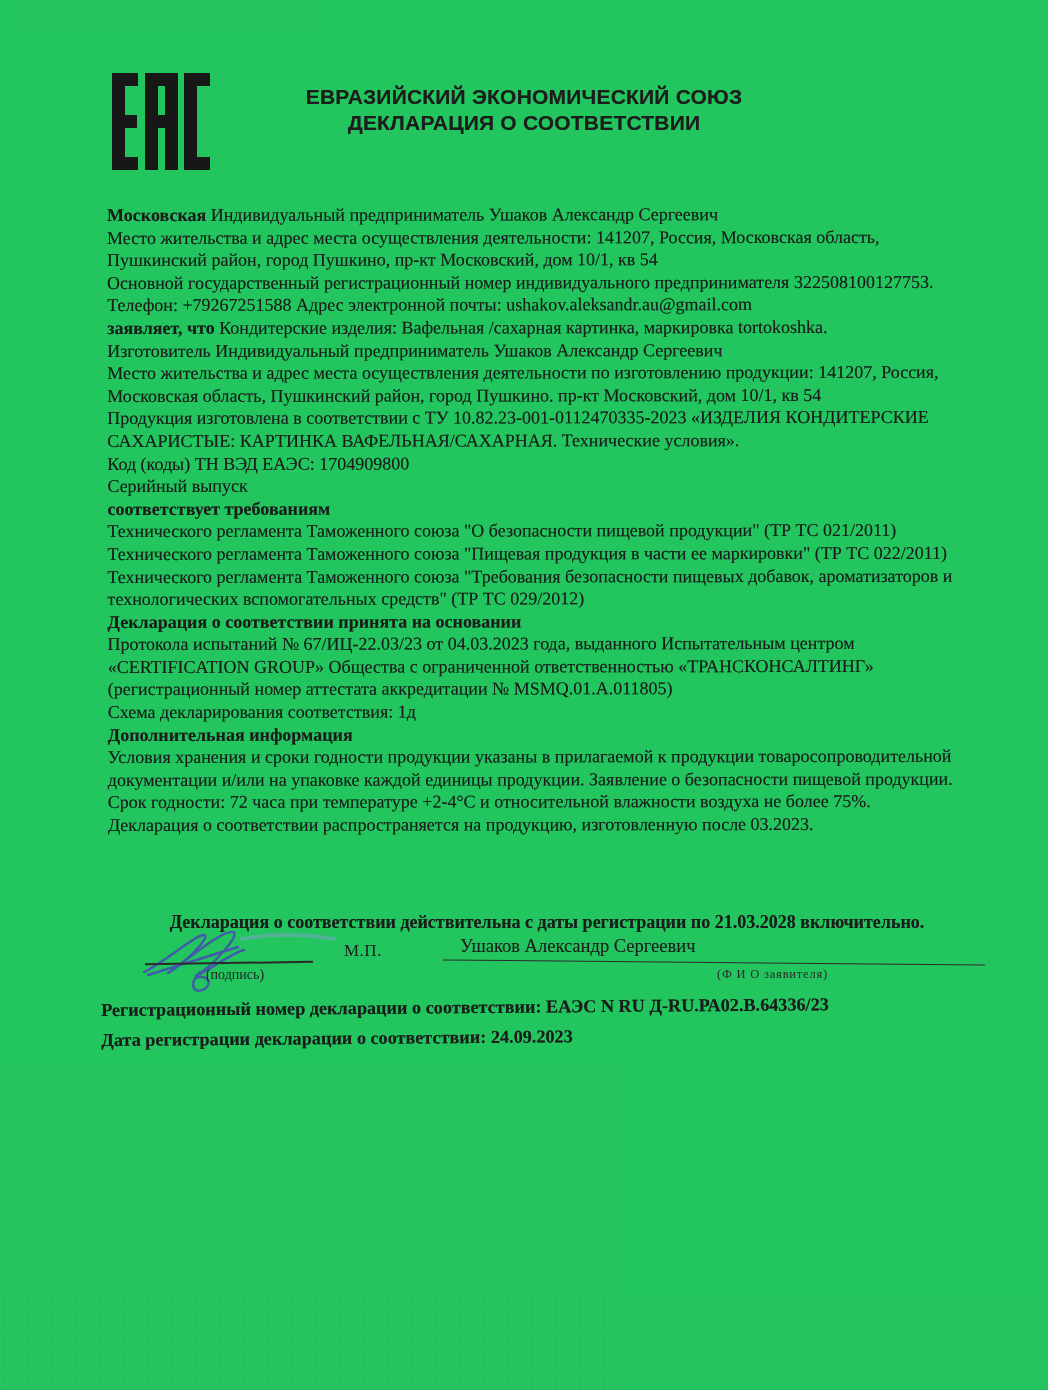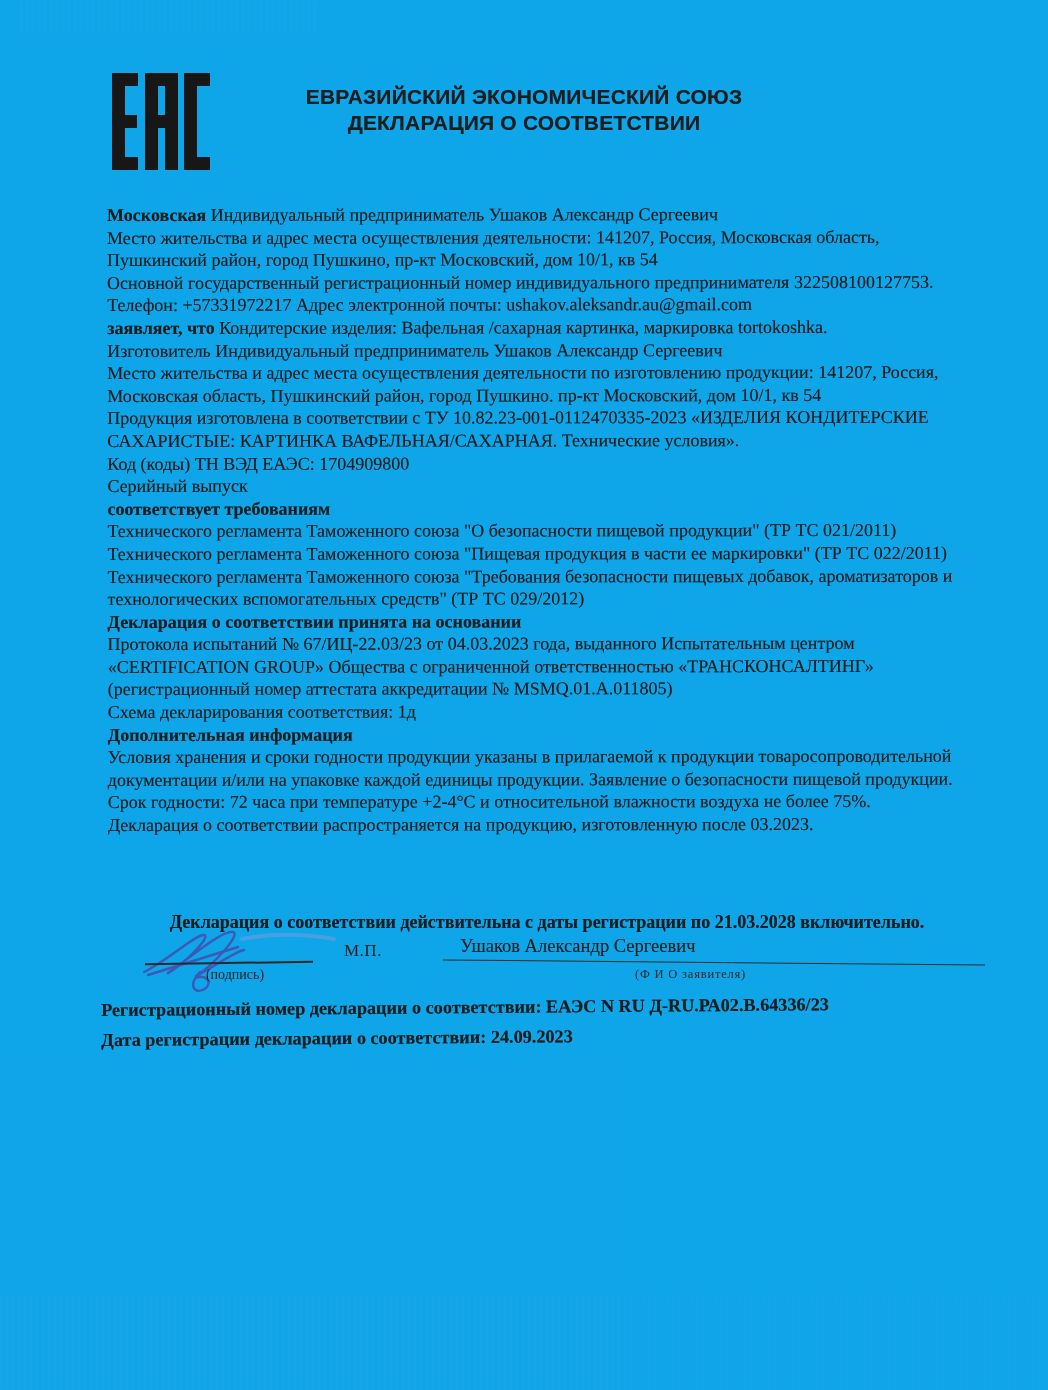--- a/index.html
+++ b/index.html
@@ -1,20 +1,20 @@
 <!DOCTYPE html>
 <html lang="ru"><head>
 <meta charset="utf-8">
 <style>
   html,body{margin:0;padding:0;background:#e8e8e8;}
   .page{
     position:relative;
     width:1048px;height:1390px;
     margin:0 auto;
-    background:#0ea5e9;
+    background:#22c55e;
     overflow:hidden;
     font-family:"Liberation Serif", serif;
     color:#1c1c1c;
   }
   
   .noise{
     position:absolute;pointer-events:none;
     background:
       repeating-linear-gradient(90deg, rgba(176,182,188,.10) 0 2px, transparent 2px 6px),
       repeating-linear-gradient(0deg, rgba(176,182,188,.06) 0 1px, transparent 1px 5px);
@@ -71,22 +71,22 @@
     position:absolute;left:460px;top:936px;width:505px;
     text-align:left;font-size:18.5px;color:#1e1e1e;
     text-shadow:0 0 .3px rgba(0,0,0,.35);
   }
   .fio-line{
     position:absolute;left:443px;top:962px;width:542px;
     border-top:1.8px solid #2c2c2c;
     transform:rotate(0.55deg);
   }
   .fio-caption{
-    position:absolute;left:635px;top:967px;width:180px;
-    text-align:left;font-size:12.5px;color:#2a2a2a;letter-spacing:.8px;
+    position:absolute;left:648px;top:967px;width:180px;
+    text-align:right;font-size:12.5px;color:#2a2a2a;letter-spacing:.8px;
   }
 
   .reg-block{
     position:absolute;left:101px;top:999px;width:900px;
     font-size:18.2px;font-weight:bold;line-height:22px;
     text-shadow:0 0 .4px rgba(0,0,0,.45);
     transform:rotate(-0.45deg);transform-origin:0 0;
   }
   .reg-block .row{margin:0 0 8px 0;}
 </style>
@@ -120,21 +120,21 @@
 
   <div class="header">
     <div>ЕВРАЗИЙСКИЙ ЭКОНОМИЧЕСКИЙ СОЮЗ</div>
     <div>ДЕКЛАРАЦИЯ О СООТВЕТСТВИИ</div>
   </div>
 
   <div class="body-block">
       <p><b>Московская </b>Индивидуальный предприниматель Ушаков  Александр Сергеевич</p>
       <p>Место жительства и адрес места осуществления деятельности: 141207, Россия, Московская область, Пушкинский район, город Пушкино, пр-кт Московский, дом 10/1, кв 54</p>
       <p>Основной государственный регистрационный номер индивидуального предпринимателя 322508100127753.</p>
-      <p>Телефон: +57331972217 Адрес электронной почты: ushakov.aleksandr.au@gmail.com</p>
+      <p>Телефон: +79267251588 Адрес электронной почты: ushakov.aleksandr.au@gmail.com</p>
       <p><b>заявляет, что </b>Кондитерские изделия: Вафельная /сахарная картинка, маркировка tortokoshka.</p>
       <p>Изготовитель Индивидуальный предприниматель Ушаков Александр Сергеевич</p>
       <p>Место жительства и адрес места осуществления деятельности по изготовлению продукции: 141207, Россия, Московская область, Пушкинский район, город Пушкино. пр-кт Московский, дом 10/1, кв 54</p>
       <p>Продукция изготовлена в соответствии с ТУ 10.82.23-001-0112470335-2023 «ИЗДЕЛИЯ КОНДИТЕРСКИЕ САХАРИСТЫЕ: КАРТИНКА ВАФЕЛЬНАЯ/САХАРНАЯ. Технические условия».</p>
       <p>Код (коды) ТН ВЭД ЕАЭС: 1704909800</p>
       <p>Серийный выпуск</p>
       <p class="b">соответствует требованиям</p>
       <p>Технического регламента Таможенного союза "О безопасности пищевой продукции" (ТР ТС 021/2011)</p>
       <p>Технического регламента Таможенного союза "Пищевая продукция в части ее маркировки" (ТР ТС 022/2011)</p>
       <p>Технического регламента Таможенного союза "Требования безопасности пищевых добавок, ароматизаторов и технологических вспомогательных средств" (ТР ТС 029/2012)</p>

